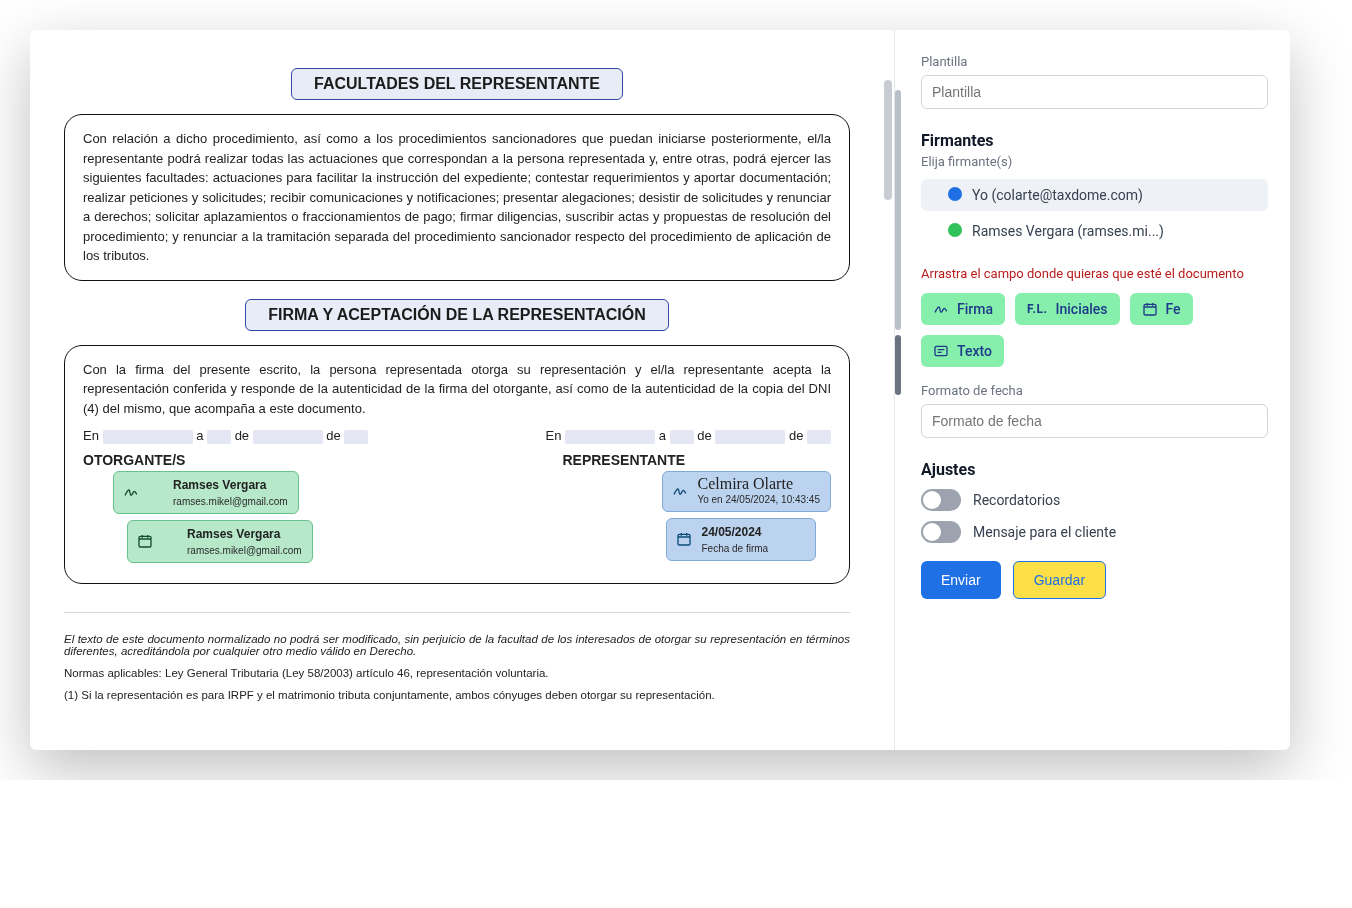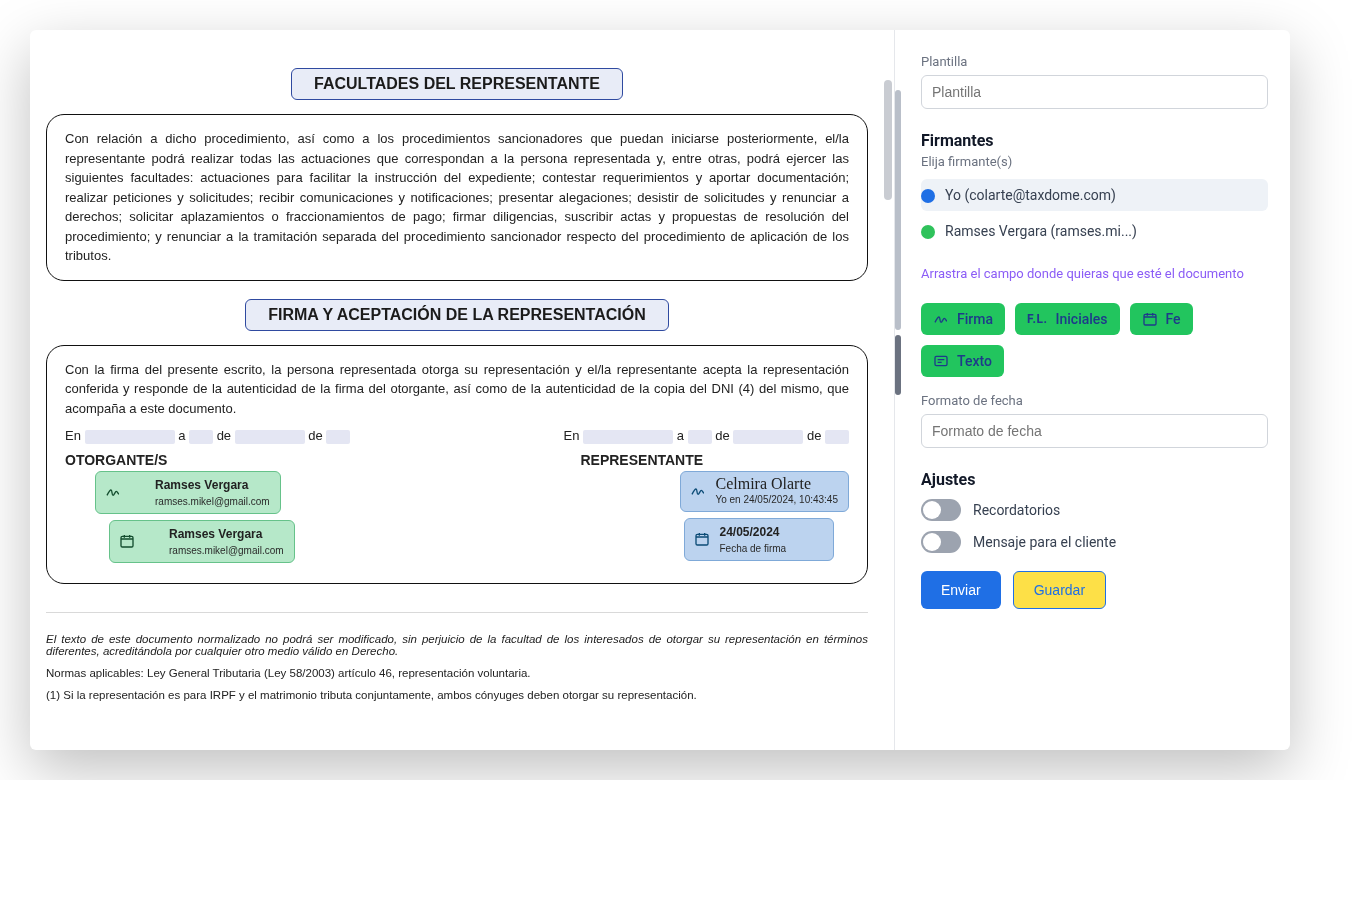--- a/index.html
+++ b/index.html
@@ -19,21 +19,21 @@
     overflow: hidden;
     position: relative;
   }
   .doc-pane {
     flex: 1;
     overflow-y: auto;
     padding: 20px 10px 20px 0;
     position: relative;
   }
   .doc-scroll {
-    padding: 0 16px;
+    padding: 0 34px;
   }
   .doc-pane::-webkit-scrollbar { width: 10px; }
   .section-title {
     display: block;
     margin: 18px auto 14px;
     border: 1.5px solid #2f4aa0;
     background: #e8ecf7;
     padding: 6px 22px;
     font-weight: 700;
     font-size: 16px;
@@ -126,34 +126,34 @@
     font-size:16px;
     font-weight:700;
     color:#111827;
     margin-top:22px;
     margin-bottom:4px;
   }
   .section-sub {
     font-size:13px; color:#6b7280; margin-bottom:10px;
   }
   .signer {
-    display:flex; align-items:flex-end;
-    padding:8px 0; border-radius:6px;
+    display:flex; align-items:flex-start;
+    padding:8px 27px; border-radius:6px;
     font-size:14px; cursor:pointer;
     margin-bottom:4px;
   }
   .signer.active { background:#eef2f7; }
   .dot { width:14px; height:14px; border-radius:50%; margin-right:10px; flex-shrink:0;}
   .dot-blue { background:#1f6fe5; }
   .dot-green{ background:#2fc25b; }
-  .drag-hint { font-size:13px; color:#8b5cf6; margin:18px 0 20px; line-height:1.4; }
+  .drag-hint { font-size:13px; color:#b91c1c; margin:18px 0 10px; line-height:1.4; }
   .field-chips { display:flex; flex-wrap:wrap; gap:10px; margin-bottom:16px;}
   .chip {
     display:inline-flex; align-items:center;
-    background:#22c55e; color:#1e3a8a;
+    background:#86efac; color:#1e3a8a;
     border-radius:6px;
     padding:8px 12px; font-size:14px; font-weight:500;
     cursor:grab;
   }
   .chip .ci { margin-right:8px; display:flex; align-items:center; }
   .chip .ci svg { width:16px; height:16px; }
   .fl-text { font-weight:700; font-size:12px; letter-spacing:0.5px; }
   .toggle-row { display:flex; align-items:center; margin:10px 0; }
   .toggle {
     width:40px; height:22px; background:#9ca3af; border-radius:11px; position:relative; margin-right:12px; cursor:pointer;

